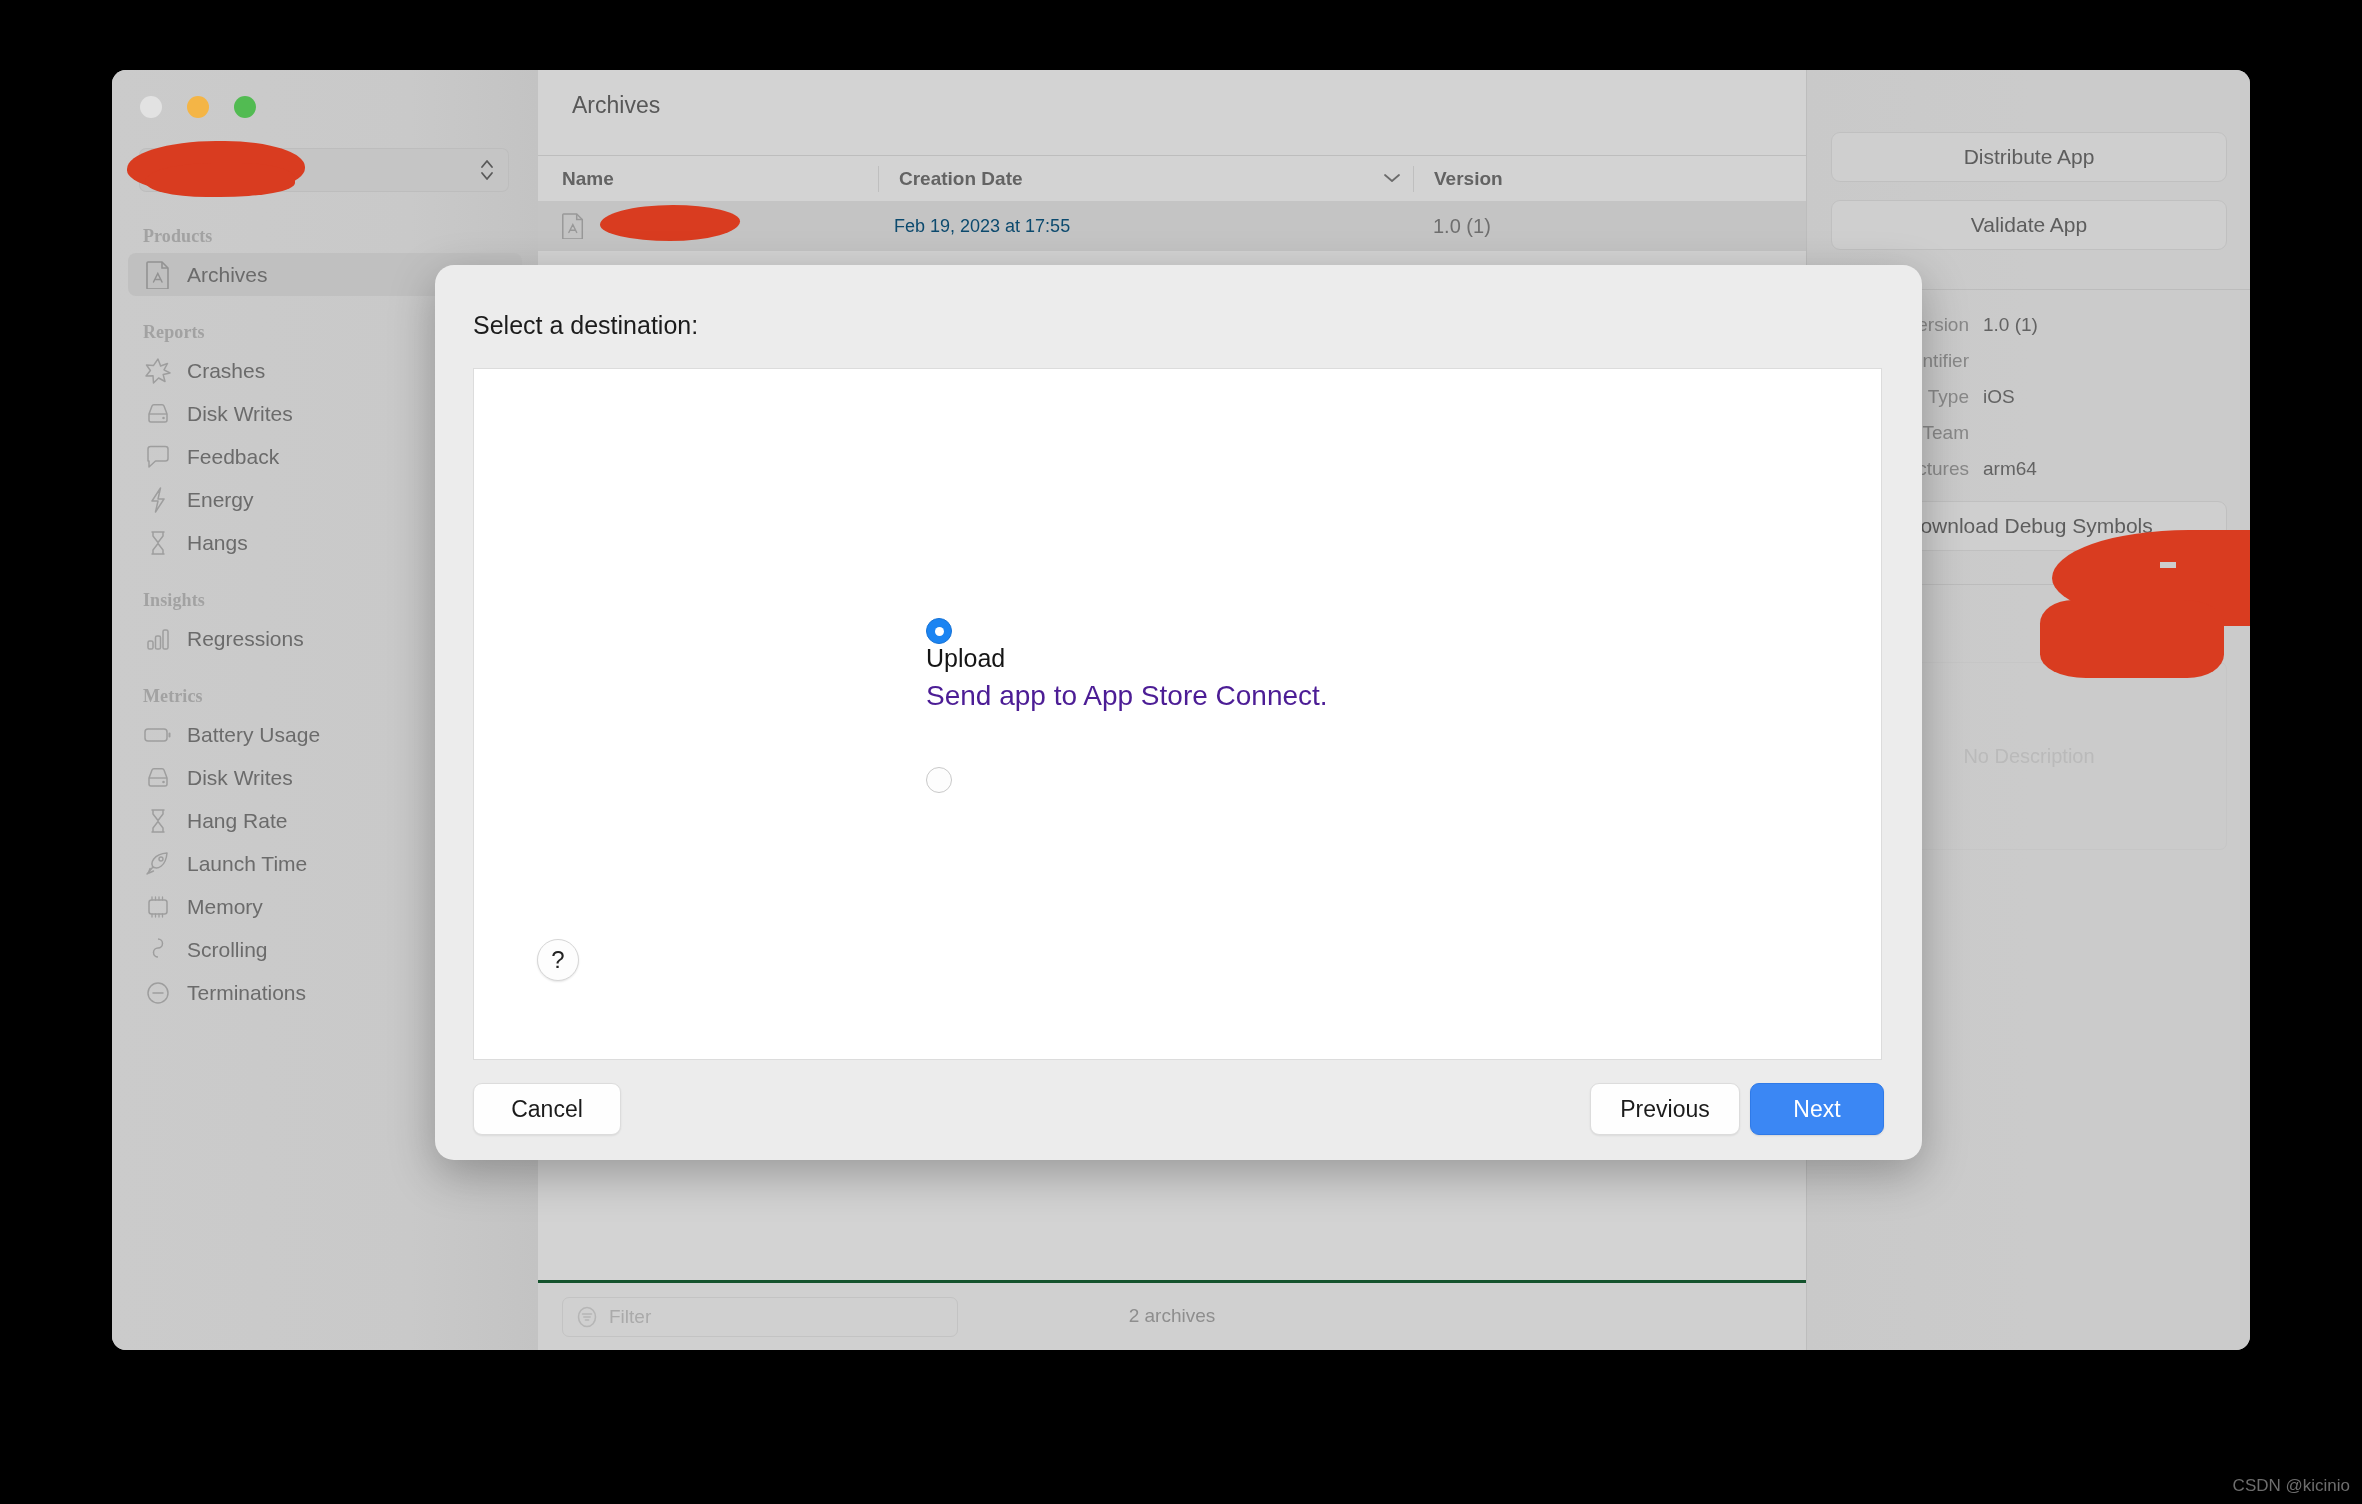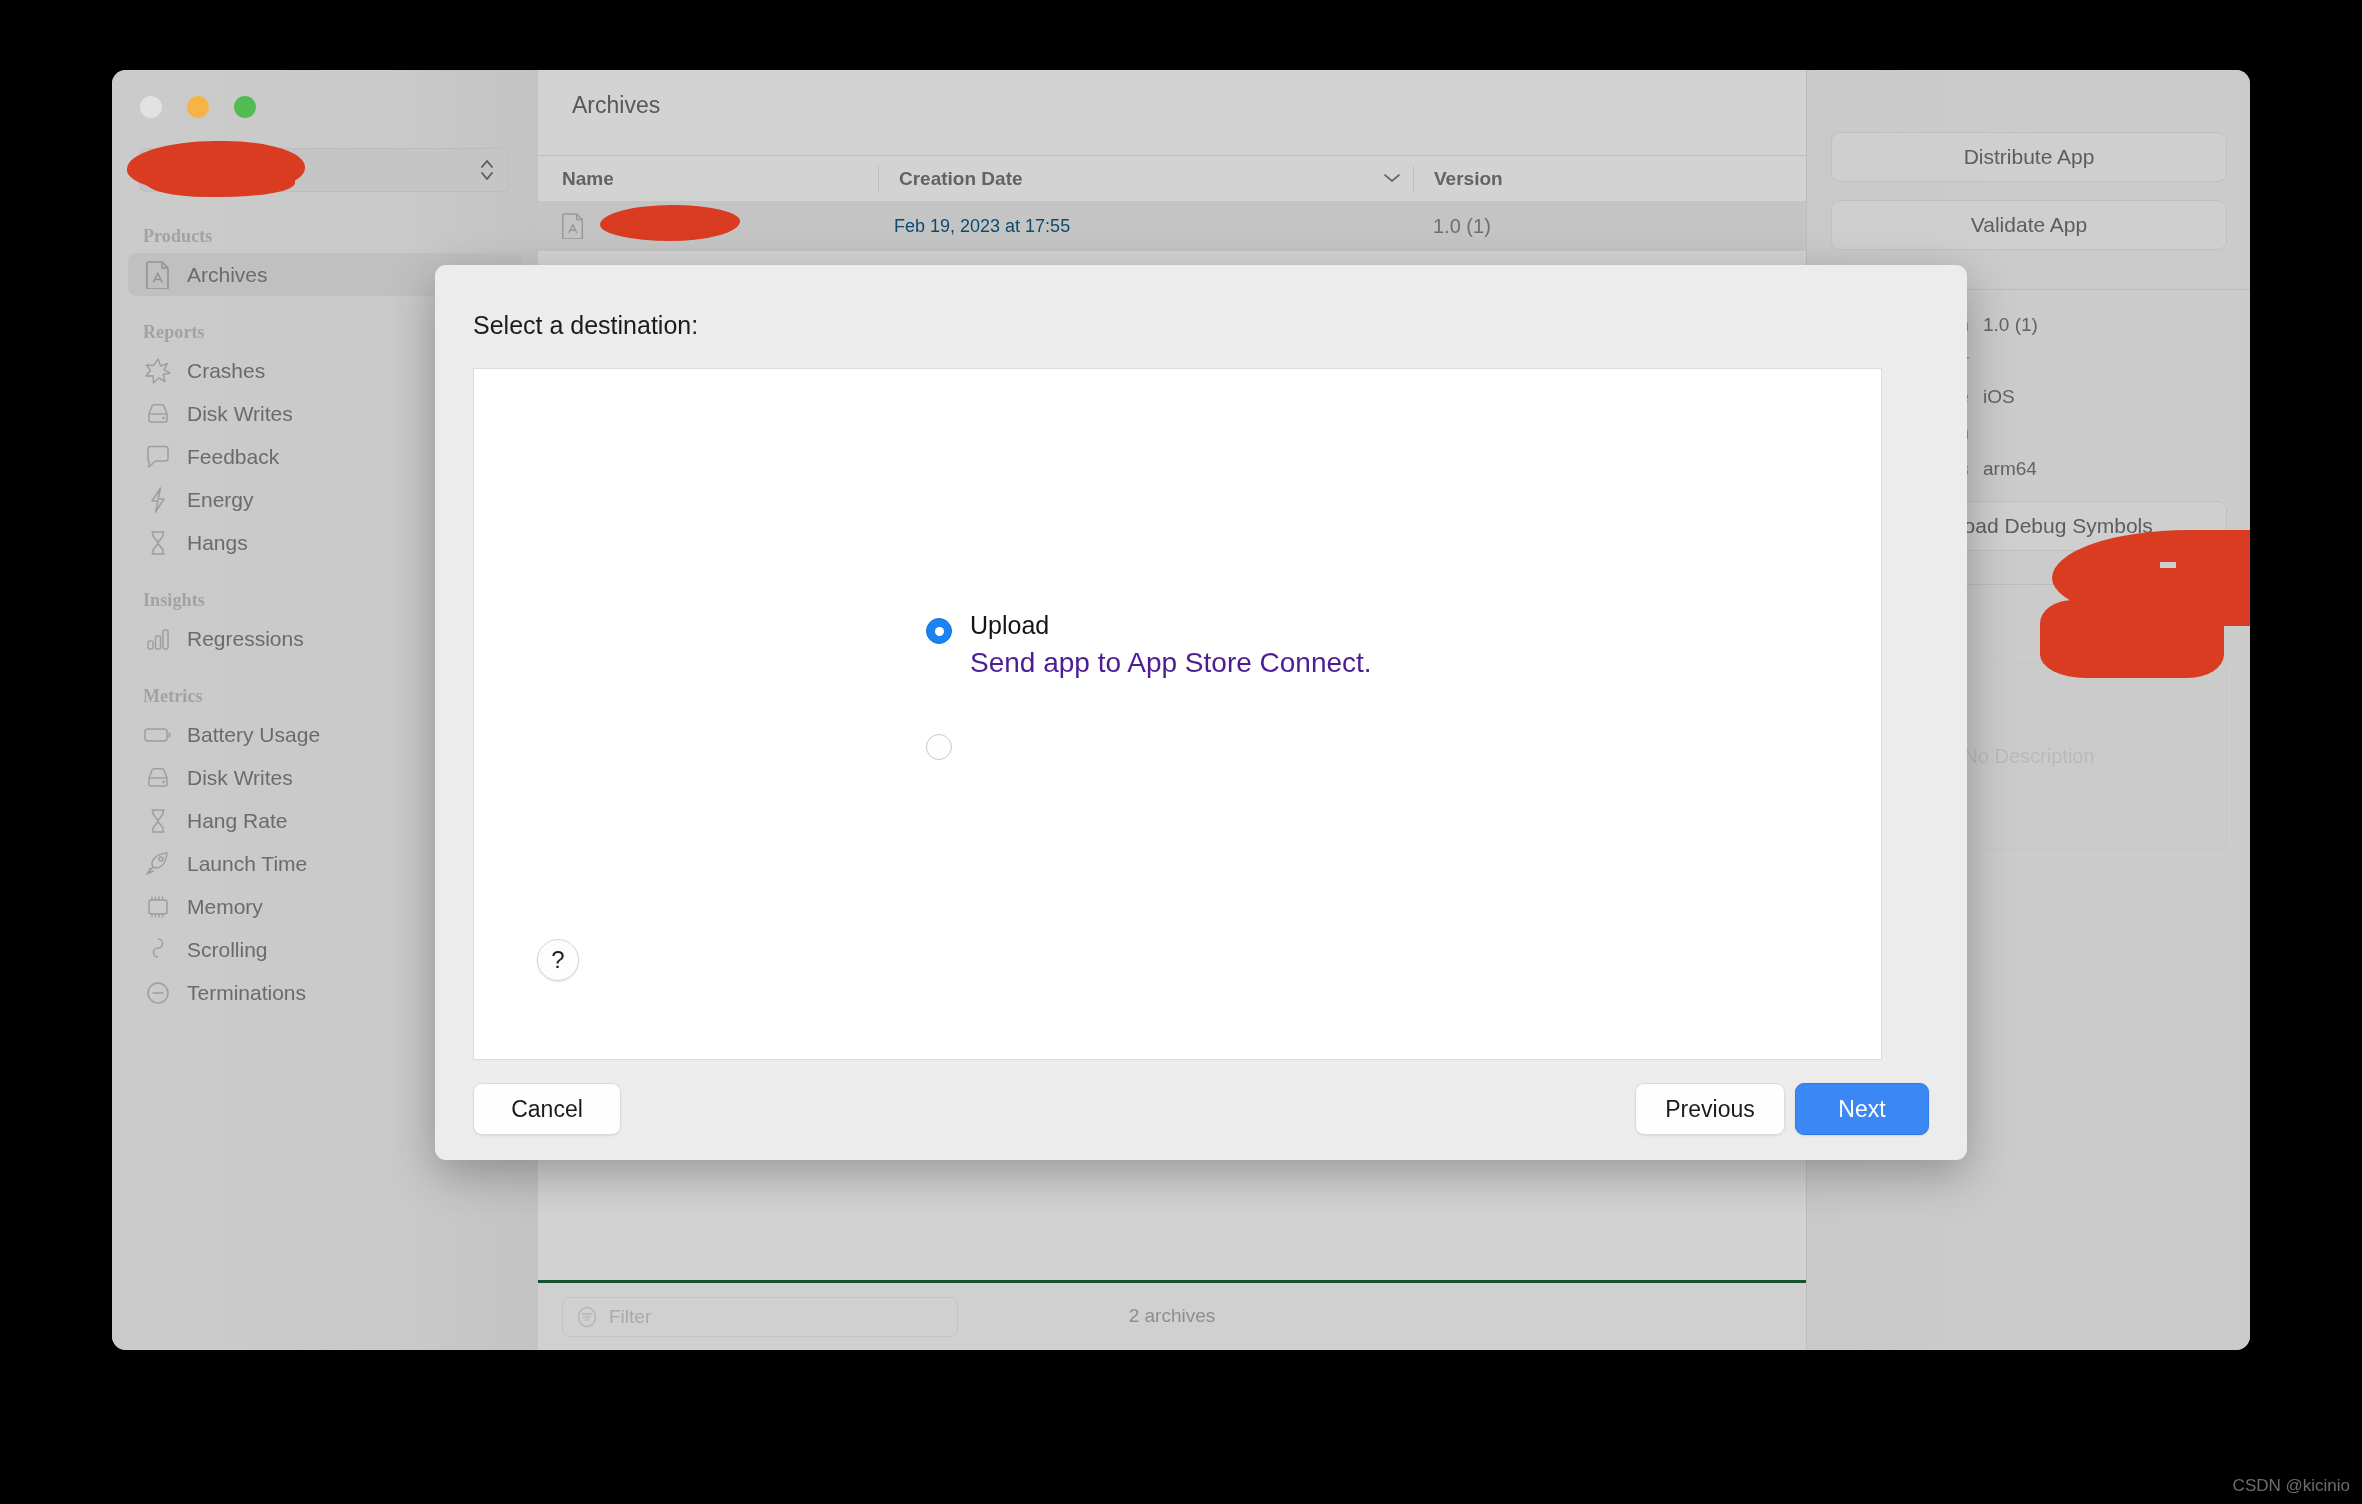--- a/index.html
+++ b/index.html
@@ -183,39 +183,38 @@
     display:flex; align-items:center; justify-content:center;
     font-size: 20px; color: #bababa;
   }
 
   
   .sheet {
     position: absolute;
     left: 435px; top: 265px;
     width: 1487px; height: 895px;
     background: #ececec;
-    border-radius: 11px;
+    border-radius: 19px;
     box-shadow: 0 14px 46px rgba(0,0,0,0.28);
     overflow: hidden;
-    padding-left: 45px;
   }
   .sheet-title {
     position: absolute; left: 38px; top: 46px;
     font-size: 25px; color: #1c1c1c;
   }
   .sheet-body {
     position: absolute; left: 38px; top: 103px;
     width: 1407px; height: 690px;
     background: #ffffff;
     border: 1px solid #dcdcdc;
   }
   .radio-group {
     position: absolute; left: 452px; top: 242px;
   }
-  .radio-row { display: flex; margin-bottom: 48px; }
+  .radio-row { display: flex; margin-bottom: 48px; flex-direction: column; }
   .radio-btn {
     width: 26px; height: 26px; border-radius: 50%;
     margin-top: 7px; margin-right: 18px; flex-shrink: 0;
     box-sizing: border-box;
   }
   .radio-btn.on {
     background: #1b84f2;
     border: 1px solid #1572d6;
     display:flex; align-items:center; justify-content:center;
   }

